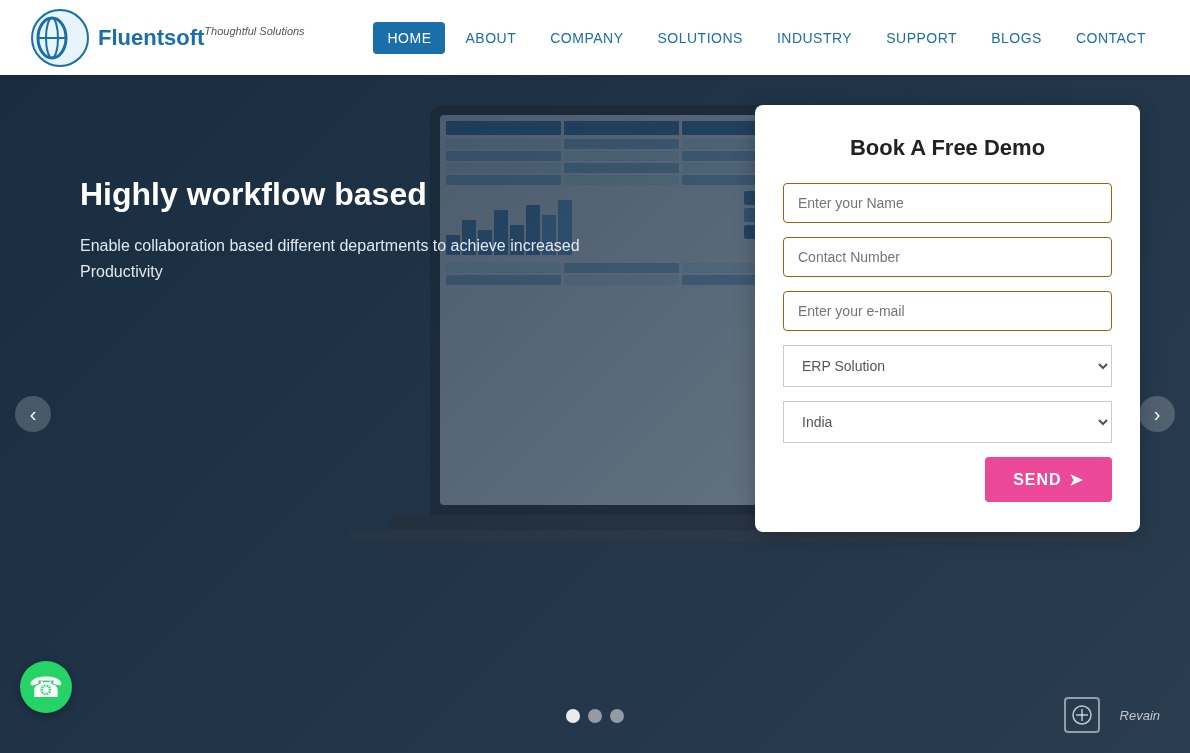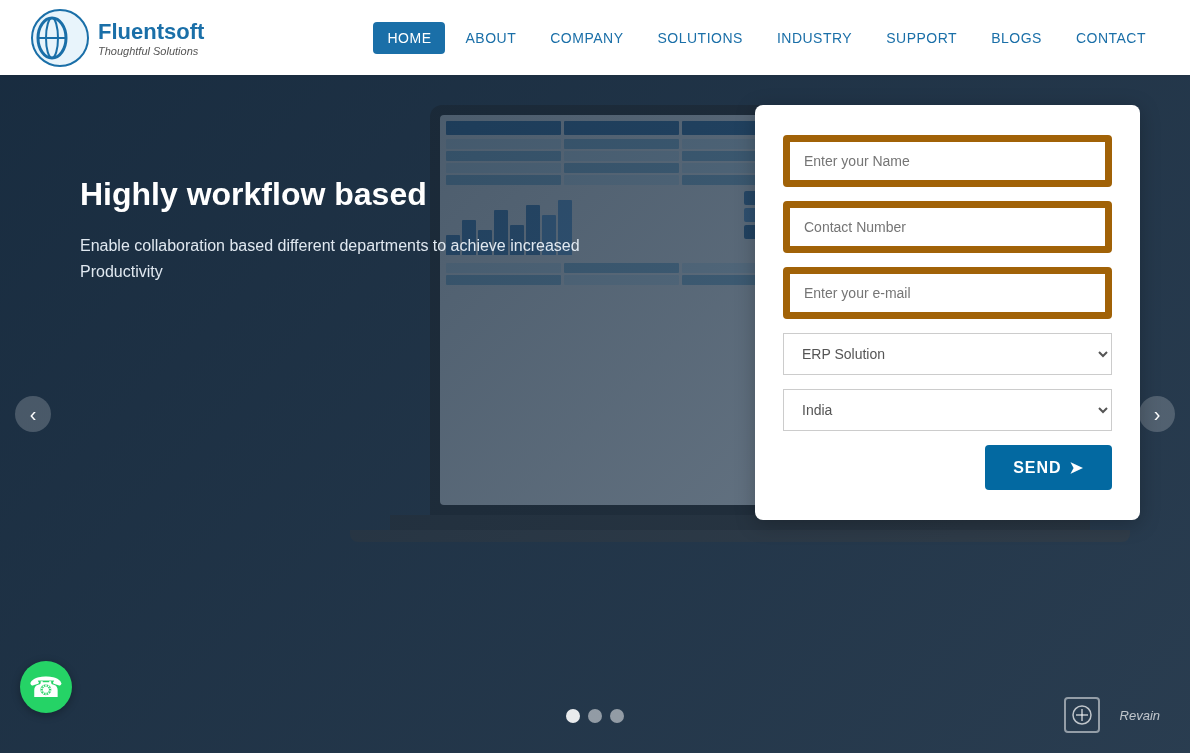--- a/index.html
+++ b/index.html
@@ -22,21 +22,20 @@
       align-items: center;
       margin-right: auto;
     }
     .logo-icon {
       width: 60px;
       height: 60px;
       margin-right: 8px;
     }
     .logo-text-wrap {
       display: flex;
-      flex-direction: column;
     }
     .logo-text-main {
       font-size: 22px;
       font-weight: bold;
       color: #1a6fa8;
     }
     .logo-text-sub {
       font-size: 11px;
       color: #555;
       font-style: italic;
@@ -212,42 +211,42 @@
     .form-title {
       font-size: 22px;
       font-weight: bold;
       color: #222;
       text-align: center;
       margin-bottom: 22px;
     }
     .form-input {
       width: 100%;
       padding: 11px 14px;
-      border: 7px solid #a16207;
+      border: 1px solid #a16207;
       border-radius: 4px;
       font-size: 14px;
       color: #555;
       margin-bottom: 14px;
       outline: none;
     }
     .form-select {
       width: 100%;
       padding: 11px 14px;
       border: 1px solid #ccc;
       border-radius: 0;
       font-size: 14px;
       color: #555;
       margin-bottom: 14px;
       appearance: auto;
       outline: none;
       background: #fff;
     }
     .send-btn {
       float: right;
-      background: #0369a1;
+      background: #ec4899;
       color: #fff;
       border: none;
       padding: 13px 28px;
       border-radius: 4px;
       font-size: 16px;
       font-weight: bold;
       cursor: pointer;
       letter-spacing: 1px;
       display: flex;
       align-items: center;
@@ -433,20 +432,21 @@
   <div class="arrow-left">‹</div>
   <div class="arrow-right">›</div>
 
   <div class="dots">
     <div class="dot active"></div>
     <div class="dot"></div>
     <div class="dot"></div>
   </div>
 
   <div class="form-card">
+    <div class="form-title">Book A Free Demo</div>
     <input class="form-input" type="text" placeholder="Enter your Name" style="">
     <input class="form-input" type="tel" placeholder="Contact Number" style="">
     <input class="form-input" type="email" placeholder="Enter your e-mail" style="">
     <select class="form-select">
       <option>ERP Solution</option>
       <option>CRM Solution</option>
       <option>HRM Solution</option>
       <option>SCM Solution</option>
     </select>
     <select class="form-select">

